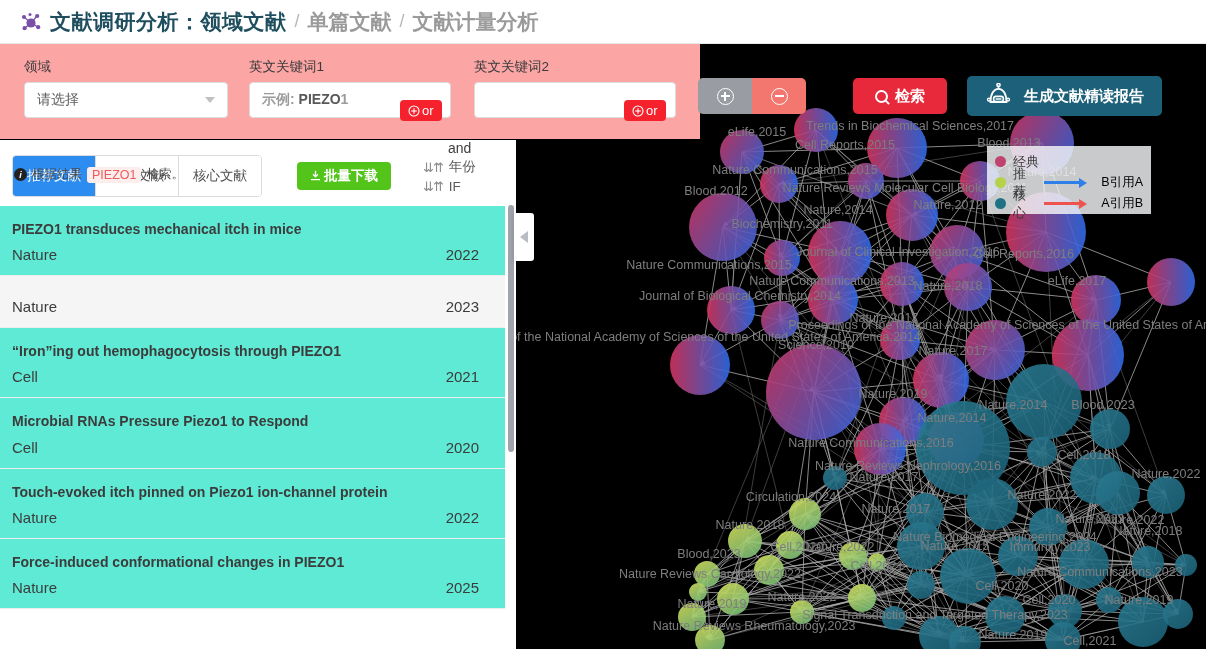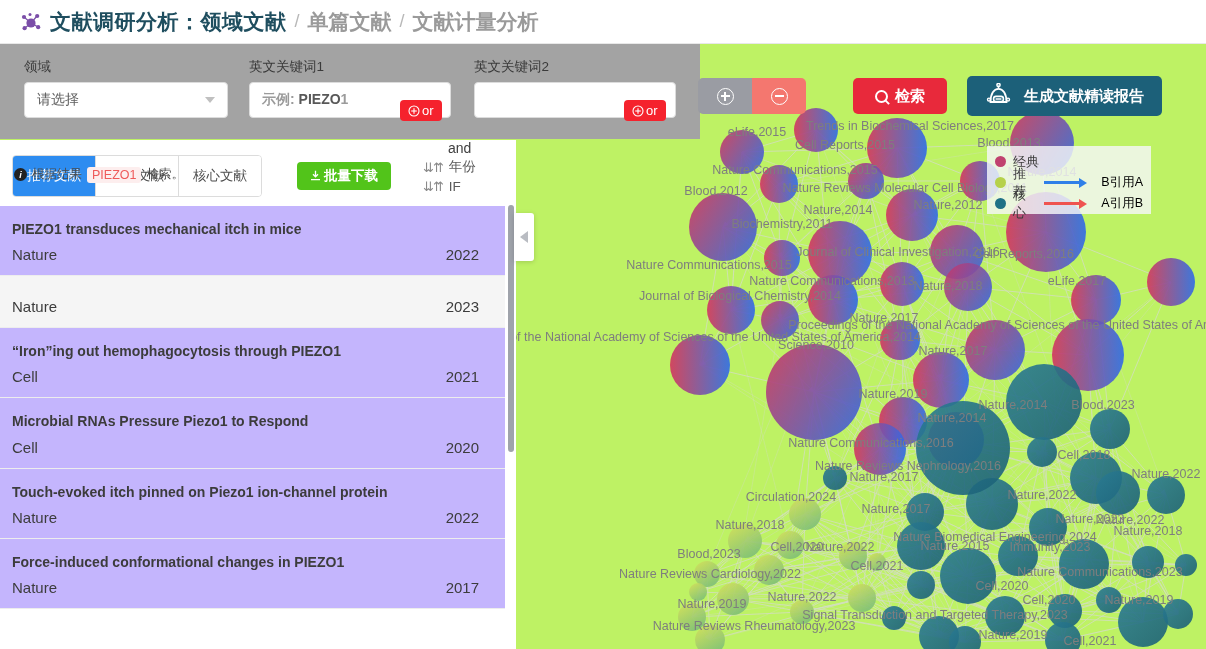--- a/index.html
+++ b/index.html
@@ -20,21 +20,21 @@
   }
   .logo-icon { width:26px; height:26px; margin-right:6px; flex:none; }
   .title-main {
     font-size:21px; font-weight:bold; color:#1f4e5f; letter-spacing:.5px;
     white-space:nowrap;
   }
   .crumb-sep { color:#b8b8b8; font-size:18px; margin:0 8px; font-weight:normal; }
   .crumb-dim { color:#9a9a9a; font-size:21px; font-weight:bold; }
 
   
-  .form-row { position:absolute; left:0; top:44px; width:700px; height:95px; z-index:35; background:#a3a3a3; }
+  .form-row { position:absolute; left:0; top:44px; width:700px; height:95px; z-index:35; background:#fca5a5; }
   .field { position:absolute; }
   .field-label { font-size:13.5px; color:#3a3a3a; white-space:nowrap; }
   .sel-box, .inp-box {
     border:1px solid #dcdcdc; border-radius:4px; background:#fff;
     height:36px; display:flex; align-items:center; padding:0 12px;
     font-size:14px; color:#606060;
   }
   .sel-box { justify-content:space-between; }
   .caret {
     width:0;height:0;border-left:5px solid transparent;border-right:5px solid transparent;
@@ -97,42 +97,42 @@
     margin-left:35px; background:#52c41a; color:#fff; border-radius:4px;
     height:28px; padding:0 13px; display:flex; align-items:center; gap:3px;
     font-size:13.5px; font-weight:bold;
   }
   .sorts { margin-left:32px; display:flex; flex-direction:column; gap:3px; }
   .sort-item { display:flex; align-items:center; gap:6px; font-size:13.5px; color:#5a5a5a; }
   .sort-ico { font-size:13px; color:#8a8a8a; letter-spacing:-1px; }
 
   .paper-list { position:absolute; left:0; top:66px; width:505px; height:443px; overflow:hidden; }
   .paper {
-    padding:14px 26px 12px 12px; border-bottom:1px solid #ededed; background:#c4b5fd;
+    padding:14px 26px 12px 12px; border-bottom:1px solid #ededed; background:#5eead4;
   }
   .paper.sel { background:#f5f5f5; }
   .paper-title { font-size:14px; font-weight:bold; color:#3c3c3c; line-height:1.3; }
   .paper-meta { display:flex; justify-content:space-between; align-items:baseline; margin-top:8px; }
   .paper-journal { font-size:15px; color:#3c3c3c; }
   .paper-year { font-size:15px; color:#3c3c3c; }
 
   .pscroll { position:absolute; left:508px; top:205px; width:6px; height:444px; z-index:33; }
   .pscroll .thumb { position:absolute; left:0; top:0; width:6px; height:247px; background:#9fa3ab; border-radius:3px; }
   .collapse-handle {
     position:absolute; left:514px; top:213px; width:20px; height:48px; z-index:34;
     background:#fff; border-radius:0 3px 3px 0; box-shadow:0 1px 5px rgba(0,0,0,.16);
     display:flex; align-items:center; justify-content:center;
   }
   .collapse-handle .tri {
     width:0;height:0;border-top:6px solid transparent;border-bottom:6px solid transparent;
     border-right:8px solid #b9bcc2;
   }
 
   
-  .graph-wrap { position:absolute; left:0; top:44px; width:1206px; height:605px; overflow:hidden; background:#bef264; z-index:10; }
+  .graph-wrap { position:absolute; left:0; top:44px; width:1206px; height:605px; overflow:hidden; background:#000000; z-index:10; }
   .graph-svg { position:absolute; left:0; top:0; }
   .nodelabel {
     position:absolute; font-size:12.5px; color:#7e7e7e;
     white-space:nowrap; pointer-events:none; transform:translate(-50%,-50%);
   }
   .legend {
     position:absolute; left:987px; top:146px; width:164px; height:68px;
     background:rgba(245,246,248,.82); z-index:20; padding:5px 8px 0 8px;
   }
   .legend-row { display:flex; align-items:center; height:21px; gap:7px; }
@@ -996,21 +996,21 @@
           <div class="paper-title">Touch-evoked itch pinned on Piezo1 ion-channel protein</div>
           <div class="paper-meta">
             <span class="paper-journal">Nature</span>
             <span class="paper-year">2022</span>
           </div>
         </div>
         <div class="paper">
           <div class="paper-title">Force-induced conformational changes in PIEZO1</div>
           <div class="paper-meta">
             <span class="paper-journal">Nature</span>
-            <span class="paper-year">2017</span>
+            <span class="paper-year">2025</span>
           </div>
         </div>
       </div>
   </div>
 
   <div class="pscroll">
     <div class="thumb"></div>
   </div>
   <div class="collapse-handle">
     <span class="tri"></span>

